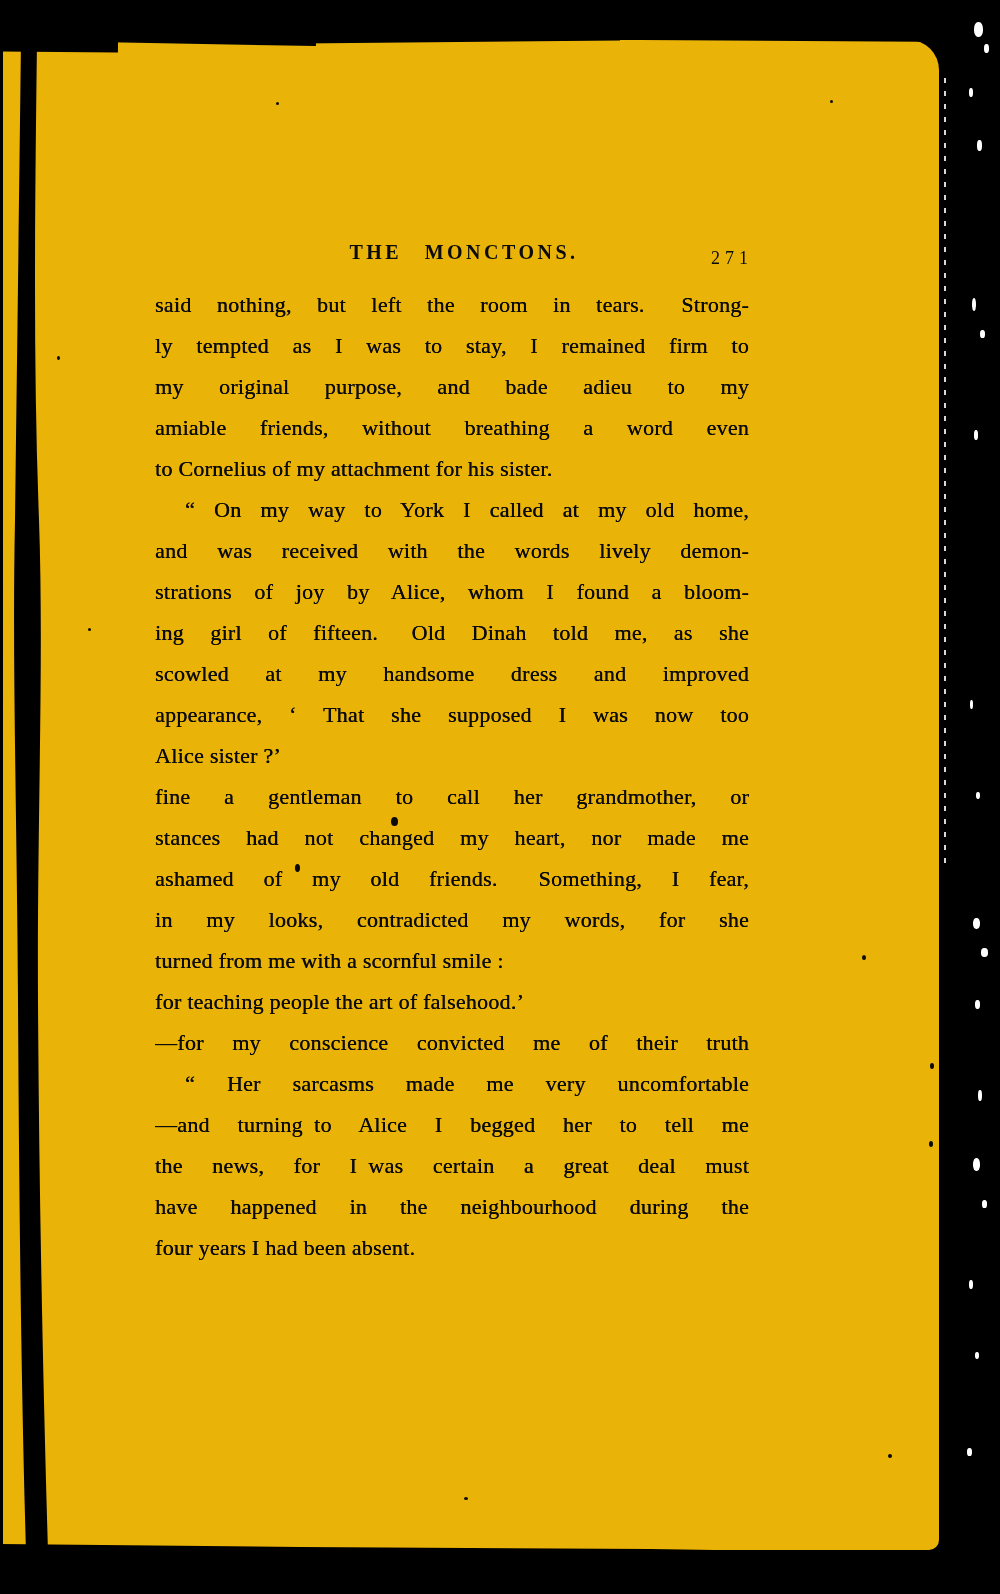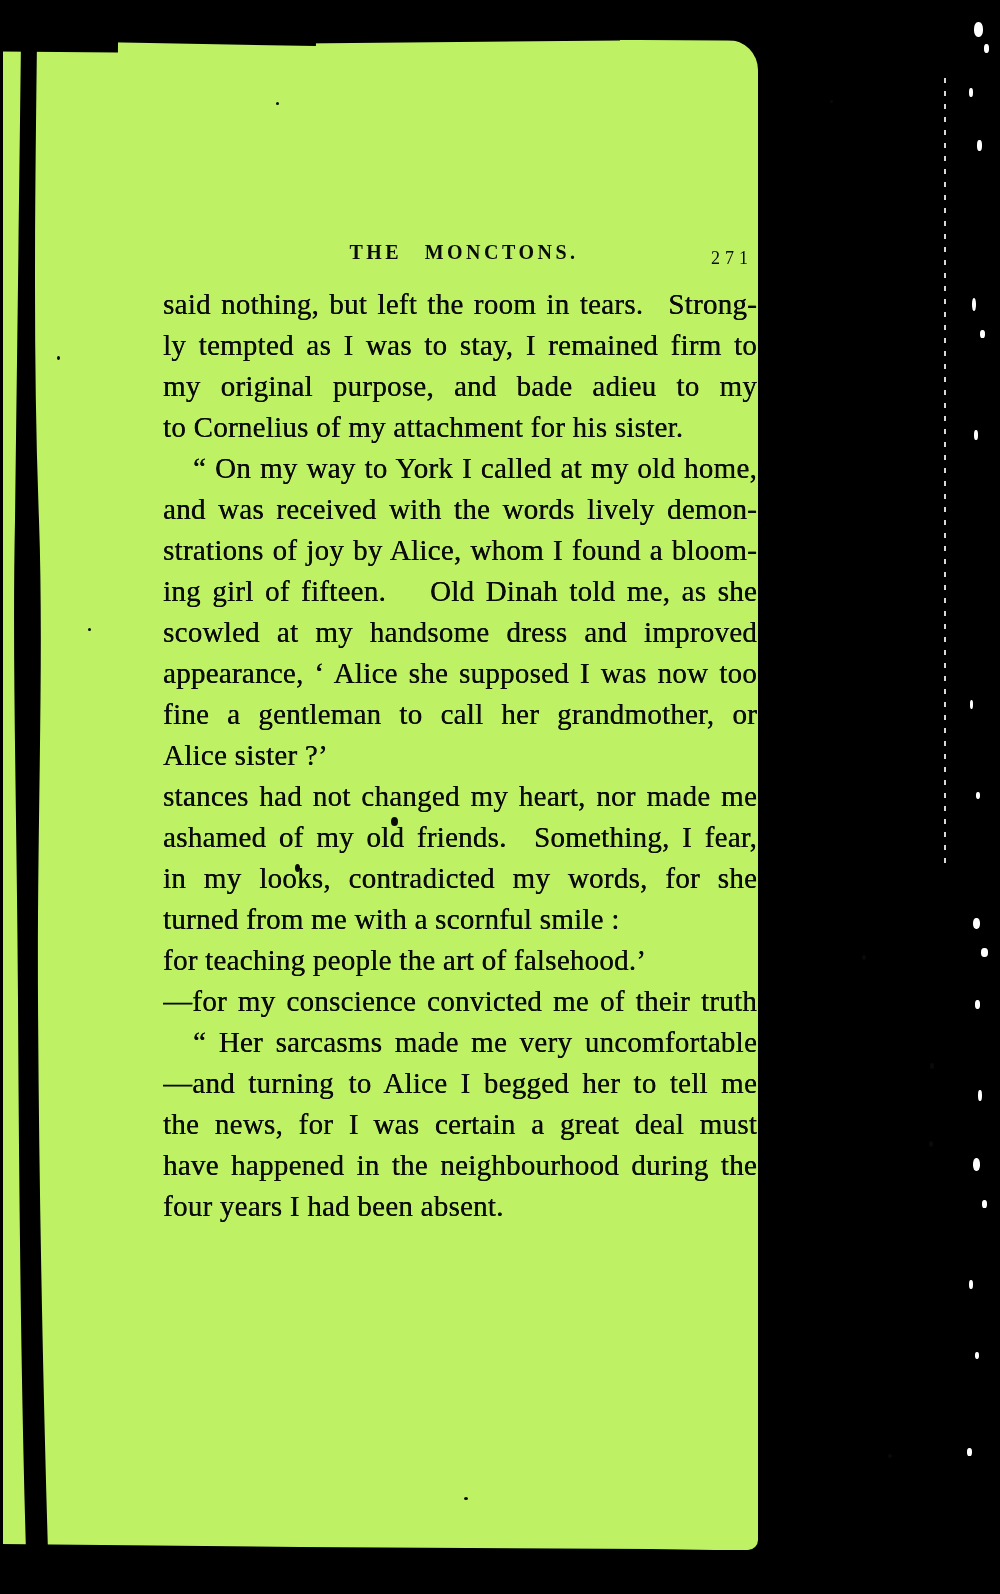--- a/index.html
+++ b/index.html
@@ -9,22 +9,22 @@
     overflow:hidden;
     font-family:"Liberation Serif", serif;
     position:relative;
   }
   .scan{position:absolute;inset:0;background:#000;}
 
   
   .page{
     position:absolute;
     left:3px;top:40px;
-    width:755px;height:1510px;
-    background:#bef264;
+    width:936px;height:1510px;
+    background:#eab308;
     border-radius:2px 30px 10px 2px;
   }
 
   
   .jag{position:absolute;background:#000;}
   .jag1{left:0;top:38px;width:118px;height:14px;transform:rotate(.6deg);}
   .jag2{left:96px;top:36px;width:220px;height:8px;transform:rotate(1.1deg);}
   .jag3{left:300px;top:34px;width:320px;height:8px;transform:rotate(-.5deg);}
   .jag4{left:598px;top:34px;width:402px;height:7px;transform:rotate(.35deg);}
 
@@ -65,22 +65,22 @@
     white-space:nowrap;
   }
   .page-num{
     position:absolute;right:-4px;top:196px;
     font-size:18px;font-weight:normal;
     letter-spacing:5px;
     transform:none;
     margin-top:12px;
   }
   .body-text{
-    position:absolute;left:8px;top:244px;width:100%;
-    font-size:29px;
+    position:absolute;left:0;top:244px;width:100%;
+    font-size:22px;
     letter-spacing:.25px;
   }
   .line{
     height:41px;line-height:41px;
     text-align:justify;
     text-align-last:justify;
     overflow:hidden;
     white-space:nowrap;
     text-shadow:.3px 0 0 currentColor;
   }
@@ -95,29 +95,30 @@
   <div class="page">
 
     <div class="content">
       <div class="running-head">THE  MONCTONS.</div>
       <div class="page-num">271</div>
 
       <div class="body-text">
         <div class="line">said nothing, but left the room in tears.  Strong-</div>
         <div class="line">ly tempted as I was to stay, I remained firm to</div>
         <div class="line">my original purpose, and bade adieu to my</div>
+        <div class="line">amiable friends, without breathing a word even</div>
         <div class="line last">to Cornelius of my attachment for his sister.</div>
         <div class="line indent">“ On my way to York I called at my old home,</div>
         <div class="line">and was received with the words lively demon-</div>
         <div class="line">strations of joy by Alice, whom I found a bloom-</div>
         <div class="line">ing girl of fifteen.  Old Dinah told me, as she</div>
         <div class="line">scowled at my handsome dress and improved</div>
-        <div class="line">appearance, ‘ Alice she supposed I was now too</div>
+        <div class="line">appearance, ‘ That she supposed I was now too</div>
+        <div class="line last">Alice sister ?’</div>
         <div class="line">fine a gentleman to call her grandmother, or</div>
-        <div class="line last">Alice sister ?’</div>
         <div class="line">stances had not changed my heart, nor made me</div>
         <div class="line">ashamed of my old friends.  Something, I fear,</div>
         <div class="line">in my looks, contradicted my words, for she</div>
         <div class="line last">turned from me with a scornful smile :</div>
         <div class="line last">for teaching people the art of falsehood.’</div>
         <div class="line">—for my conscience convicted me of their truth</div>
         <div class="line indent">“ Her sarcasms made me very uncomfortable</div>
         <div class="line">—and turning to Alice I begged her to tell me</div>
         <div class="line">the news, for I was certain a great deal must</div>
         <div class="line">have happened in the neighbourhood during the</div>

